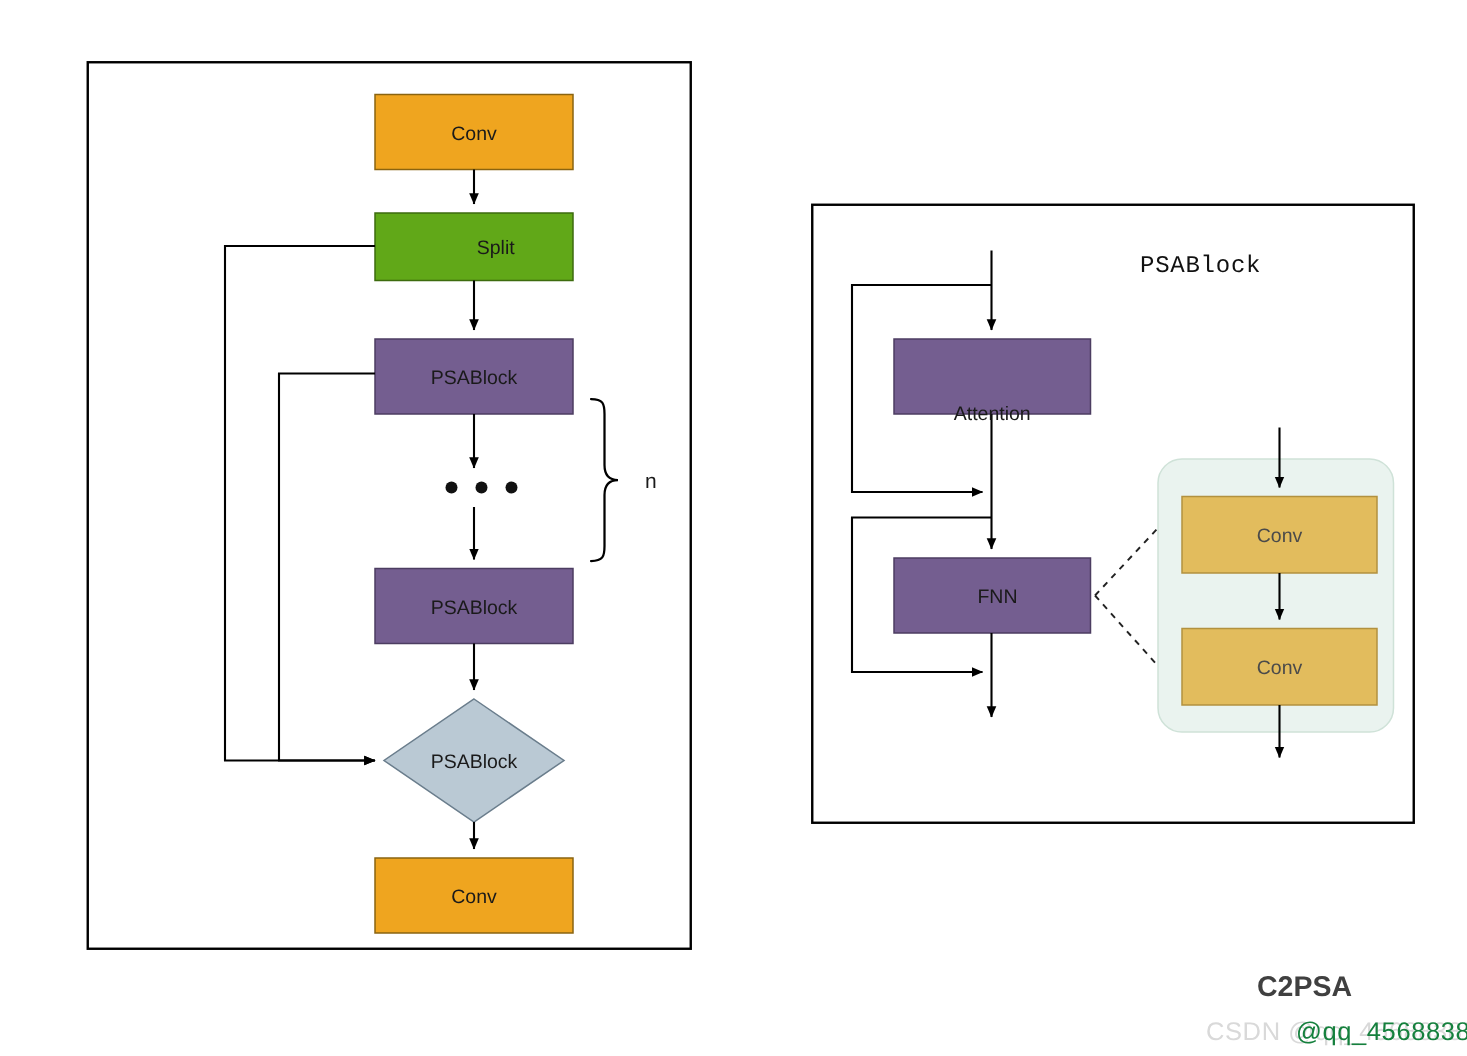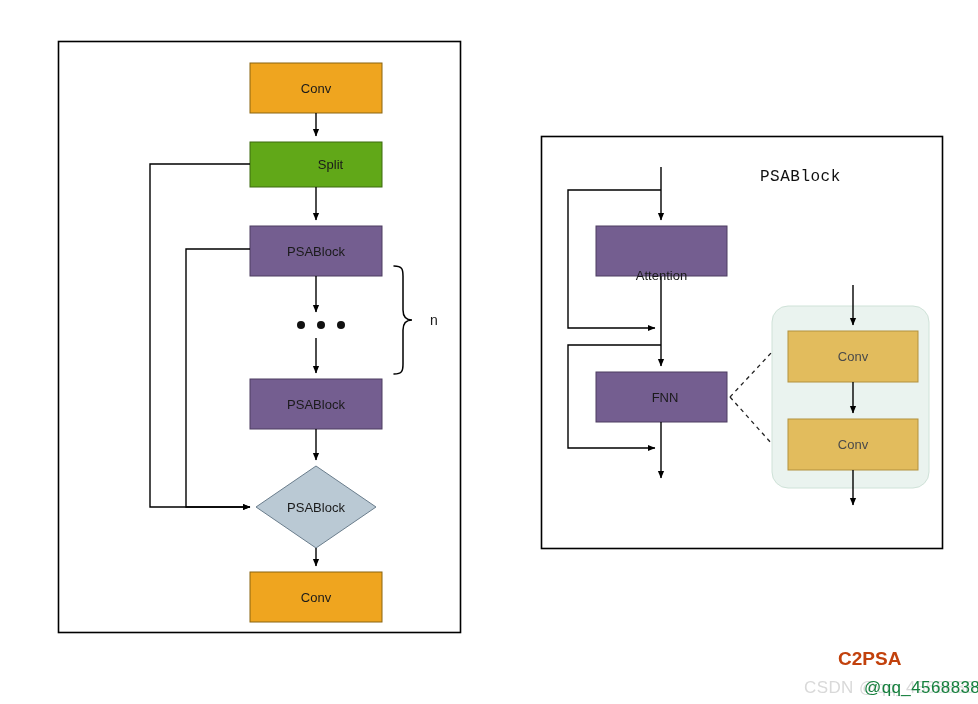--- a/index.html
+++ b/index.html
@@ -36,21 +36,21 @@
     font-family: "Liberation Mono", monospace;
     font-size: 16px;
     color: #111111;
     letter-spacing: 0.5px;
     white-space: nowrap;
   }
   .title-text {
     position: absolute;
     font-size: 19px;
     font-weight: bold;
-    color: #c2410c;
+    color: #404040;
     white-space: nowrap;
   }
   .watermark {
     position: absolute;
     font-size: 17px;
     color: #d9d9d9;
     white-space: nowrap;
     letter-spacing: 0.4px;
   }
   .watermark .wm2 {

